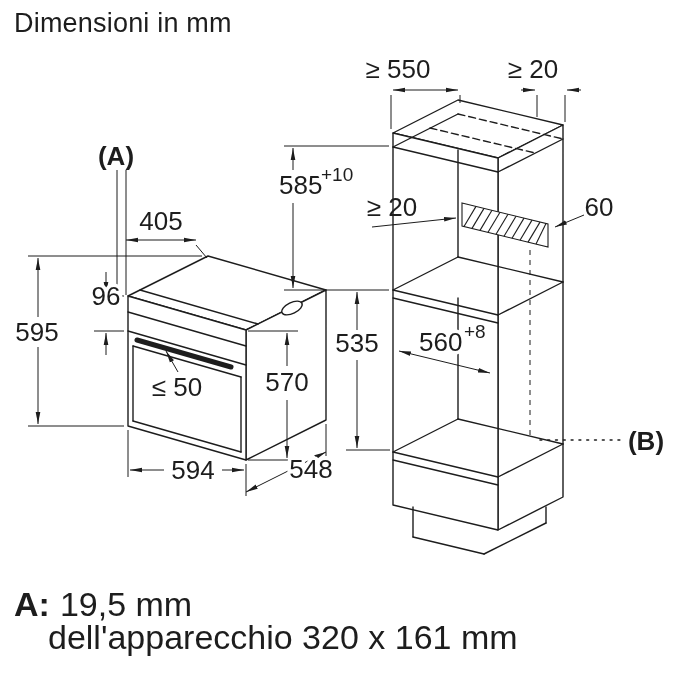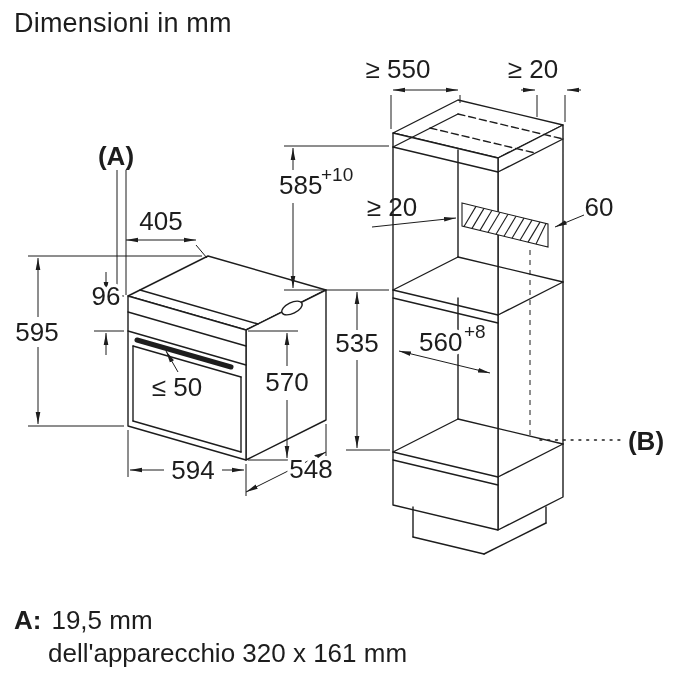--- a/index.html
+++ b/index.html
@@ -1,19 +1,19 @@
 <!DOCTYPE html>
 <html><head>
 <meta charset="utf-8">
 <style>
   html,body{margin:0;padding:0;background:#fff;}
   .stage{position:relative;width:700px;height:700px;background:#ffffff;overflow:hidden;
          font-family:"Liberation Sans",sans-serif;color:#1d1d1d;}
   .title{position:absolute;left:14px;top:8px;font-size:27px;letter-spacing:0.2px;}
-  .legend{position:absolute;left:14px;top:588px;font-size:26px;line-height:33px;margin-top:16px;}
+  .legend{position:absolute;left:14px;top:588px;font-size:34px;line-height:33px;}
   .lkey{font-weight:bold;margin-right:10px;}
   .lrow2-indent{padding-left:34px;}
   svg{position:absolute;left:0;top:0;}
   svg text{font-family:"Liberation Sans",sans-serif;fill:#1d1d1d;font-size:26px;}
   svg text.sup{font-size:19px;}
   svg text.bold{font-weight:bold;}
   svg text.halo{stroke:#ffffff;stroke-width:7px;paint-order:stroke;stroke-linejoin:round;}
   .ln{stroke:#1d1d1d;stroke-width:1.4;fill:none;stroke-linejoin:round;stroke-linecap:round;}
   .face{fill:#ffffff;}
   .dm{stroke:#1d1d1d;stroke-width:1;fill:none;}

